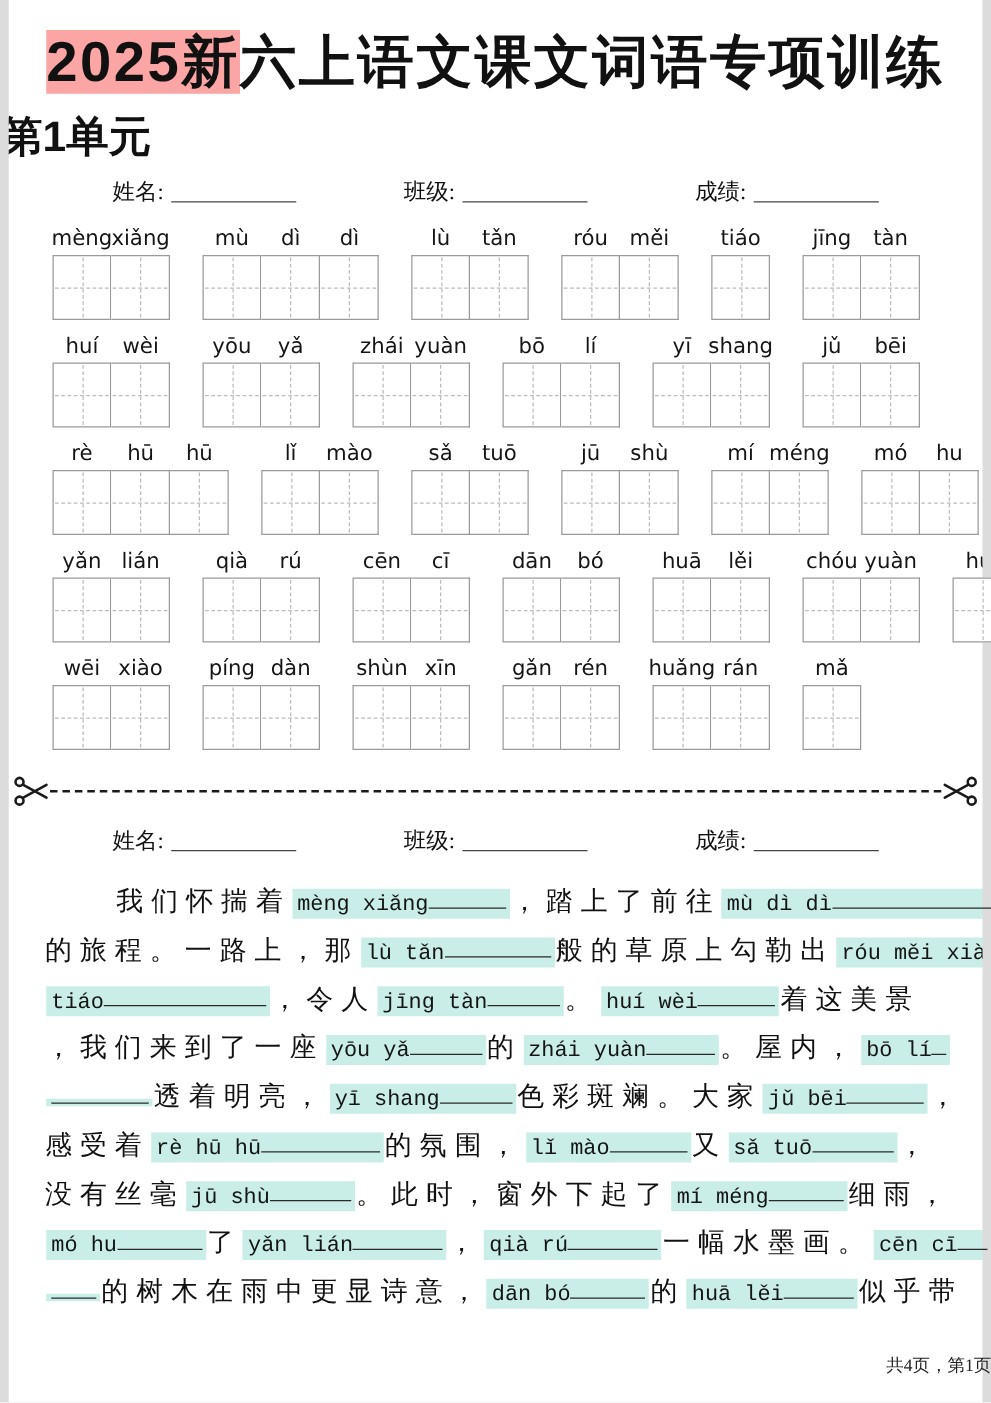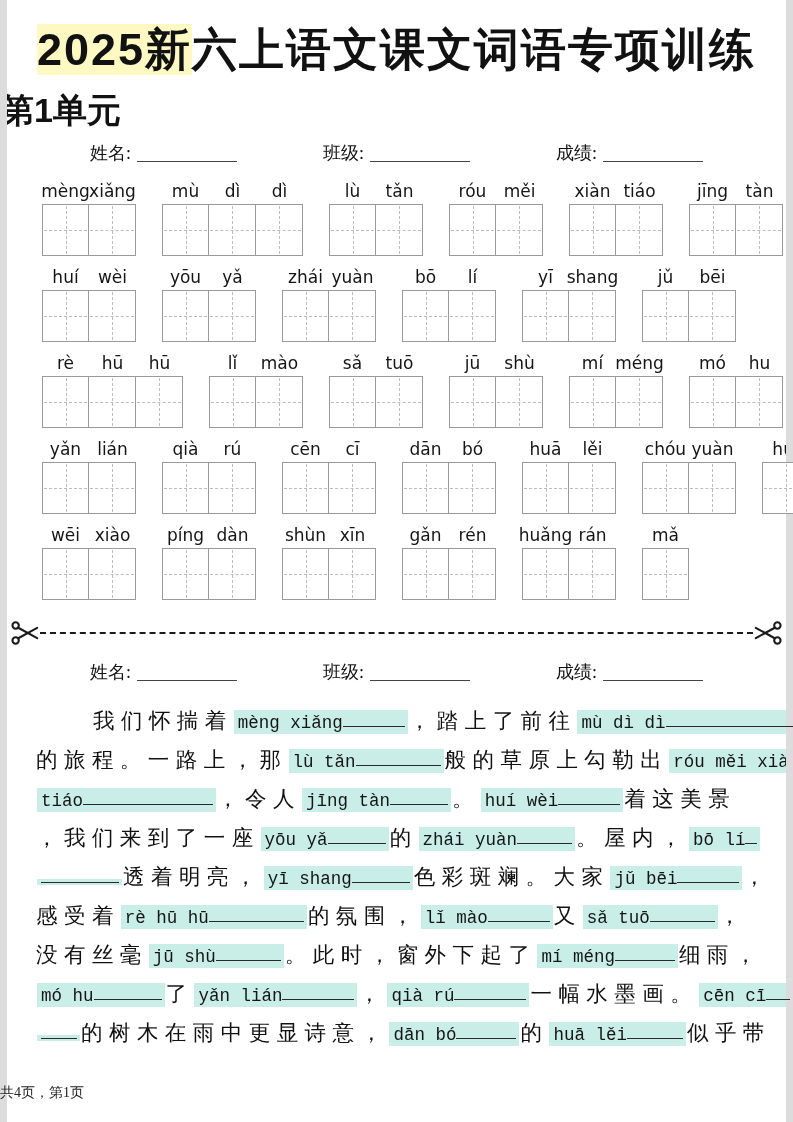--- a/index.html
+++ b/index.html
@@ -10,21 +10,21 @@
     font-family:"Liberation Serif", serif;
   }
   .edge { position:absolute; top:0; bottom:0; width:7px; background:#dcdcdc; }
   .edge.left { left:0; } .edge.right { right:0; }
 
   .title {
     margin-top:22px; text-align:center;
     font-family:"Liberation Sans", sans-serif; font-weight:bold;
     font-size:45px; letter-spacing:2px; line-height:1.25; white-space:nowrap;
   }
-  .title .hl { background:#fef9c3; }
+  .title .hl { background:#fca5a5; }
   .subtitle {
     text-align:left; font-family:"Liberation Sans", sans-serif;
     font-weight:bold; font-size:34px; line-height:1.2; margin-top:12px;
   }
 
   .name-row { display:flex; justify-content:center; gap:86px; margin-top:10px;
     font-size:18px; }
   .name-row .field { display:flex; align-items:flex-end; }
   .name-row .lbl { white-space:nowrap; }
   .name-row .line { display:inline-block; width:100px; height:1px;
@@ -57,22 +57,22 @@
   .passage { margin:22px 36px 0 36px; font-size:21.5px; }
   .pline { height:39px; display:flex; align-items:baseline; white-space:nowrap;text-align:center; }
   .ptext { letter-spacing:0.30em; }
   .blank { background:#c9eee7; display:inline-flex; align-items:baseline;
     padding:3px 3px 1px 4px; margin:0 1px; }
   .blank .bpy { font-family:Liberation Mono, monospace; font-size:17.5px;
     letter-spacing:0; white-space:nowrap; color:#151515; }
   .blank .bul { display:inline-block; height:2px;
     border-bottom:1.5px solid #2a2a2a; transform:translateY(-1px); }
 
-  .footer { position:absolute; left:0; right:0; bottom:20px; text-align:left;
-    font-size:14px; color:#222; }
+  .footer { position:absolute; left:0; right:0; bottom:20px; text-align:right;
+    font-size:14px; color:#222;padding-left:18px; }
 </style>
 </head>
 <body>
 
 <div class="page">
   <div class="edge left"></div>
   <div class="edge right"></div>
 
   <div class="title"><span class="hl">2025新</span><span>六上语文课文词语专项训练</span></div>
 
@@ -151,26 +151,20 @@
             <div class="gbox"></div>
           </div>
           <div class="gcell">
             <div class="gpy">
               <span>měi</span>
             </div>
             <div class="gbox"></div>
           </div>
         </div>
         <div class="ggroup">
-          <div class="gcell">
-            <div class="gpy">
-              <span>xiàn</span>
-            </div>
-            <div class="gbox"></div>
-          </div>
           <div class="gcell">
             <div class="gpy">
               <span>tiáo</span>
             </div>
             <div class="gbox"></div>
           </div>
         </div>
         <div class="ggroup">
           <div class="gcell">
             <div class="gpy">

